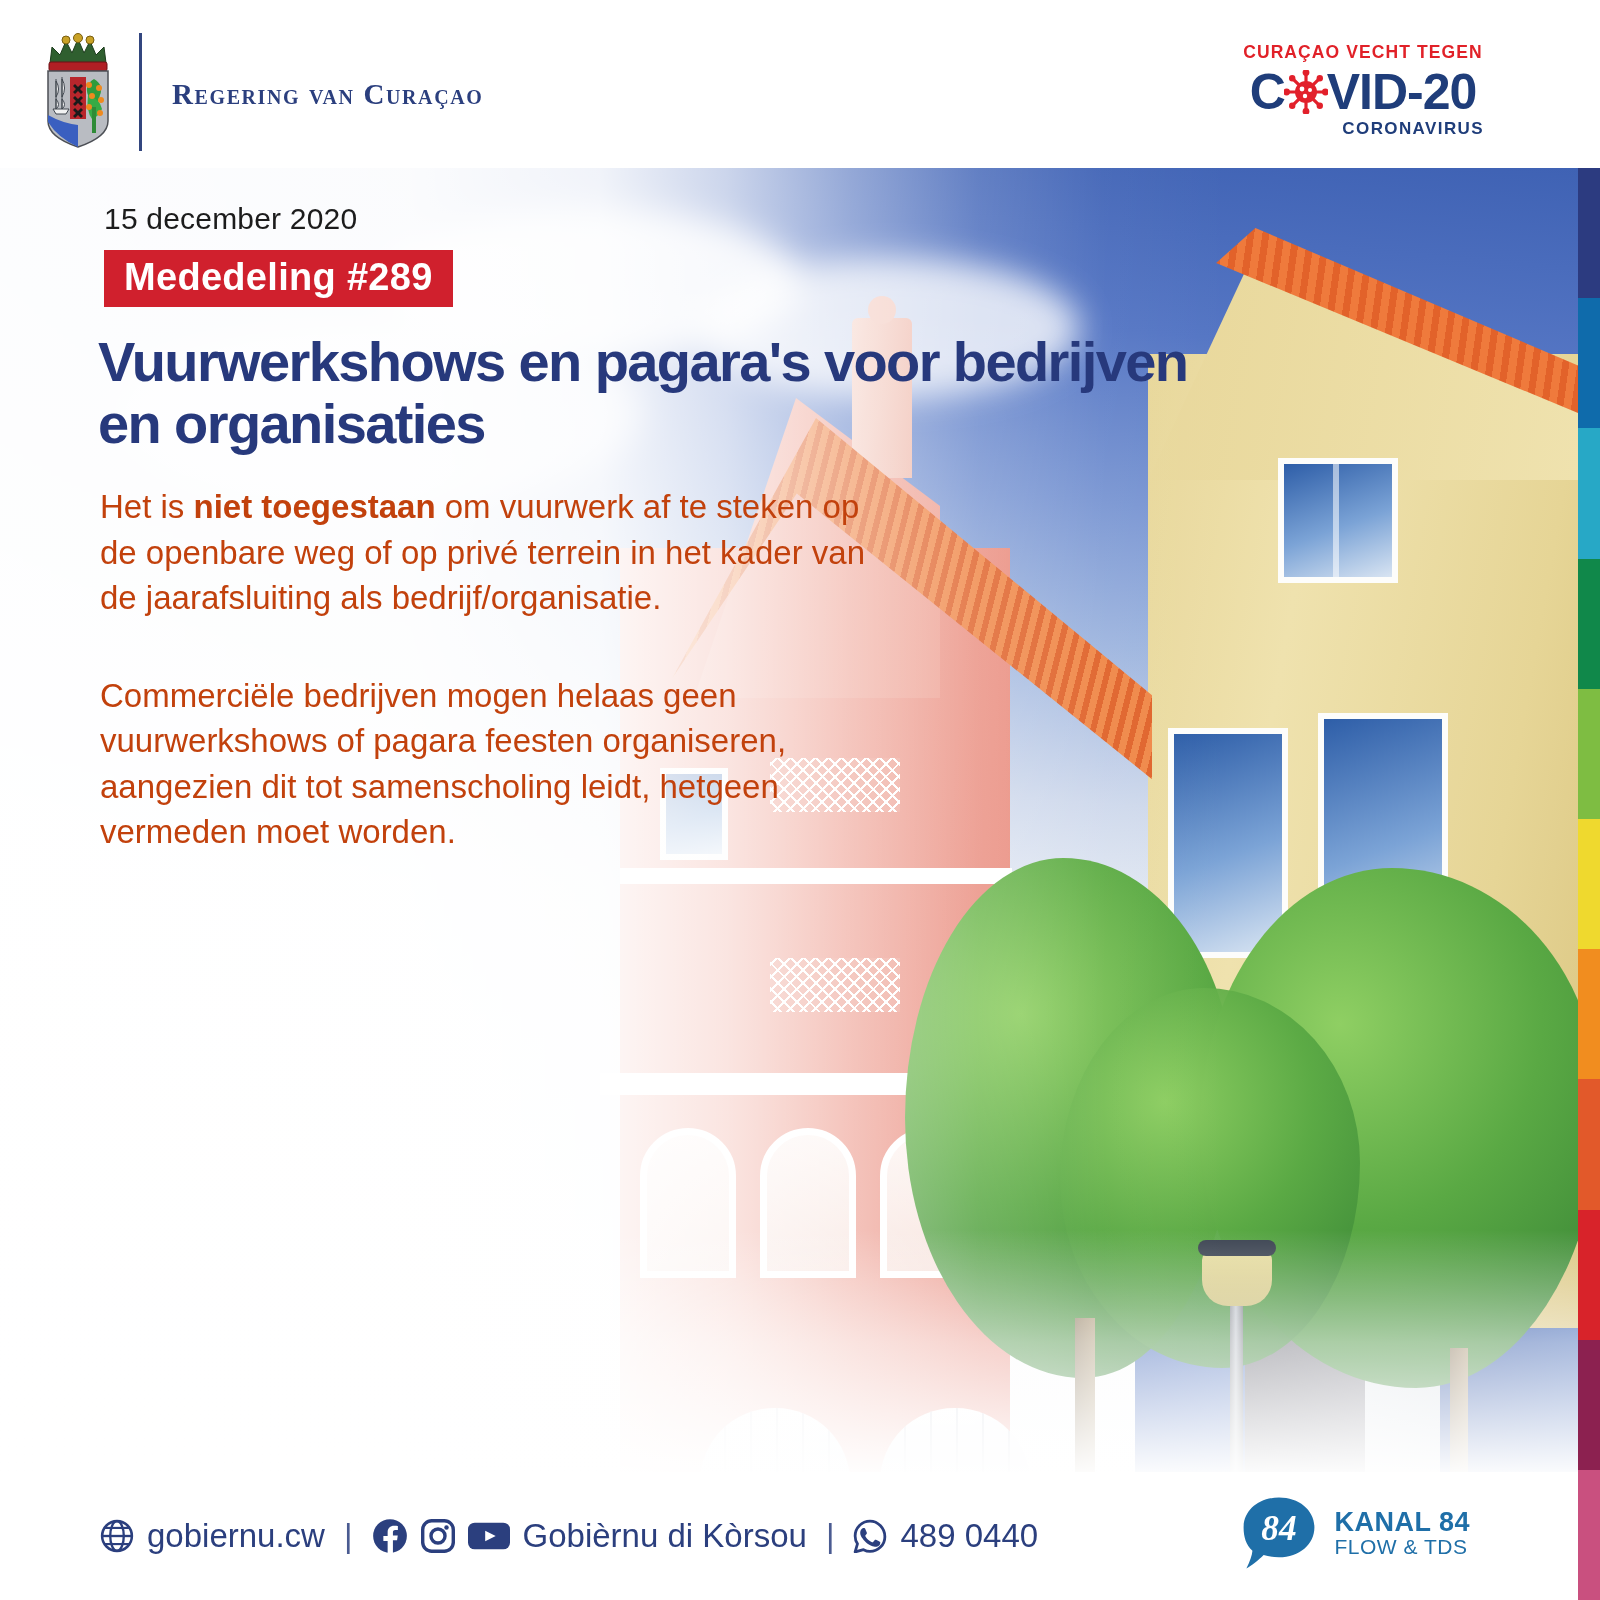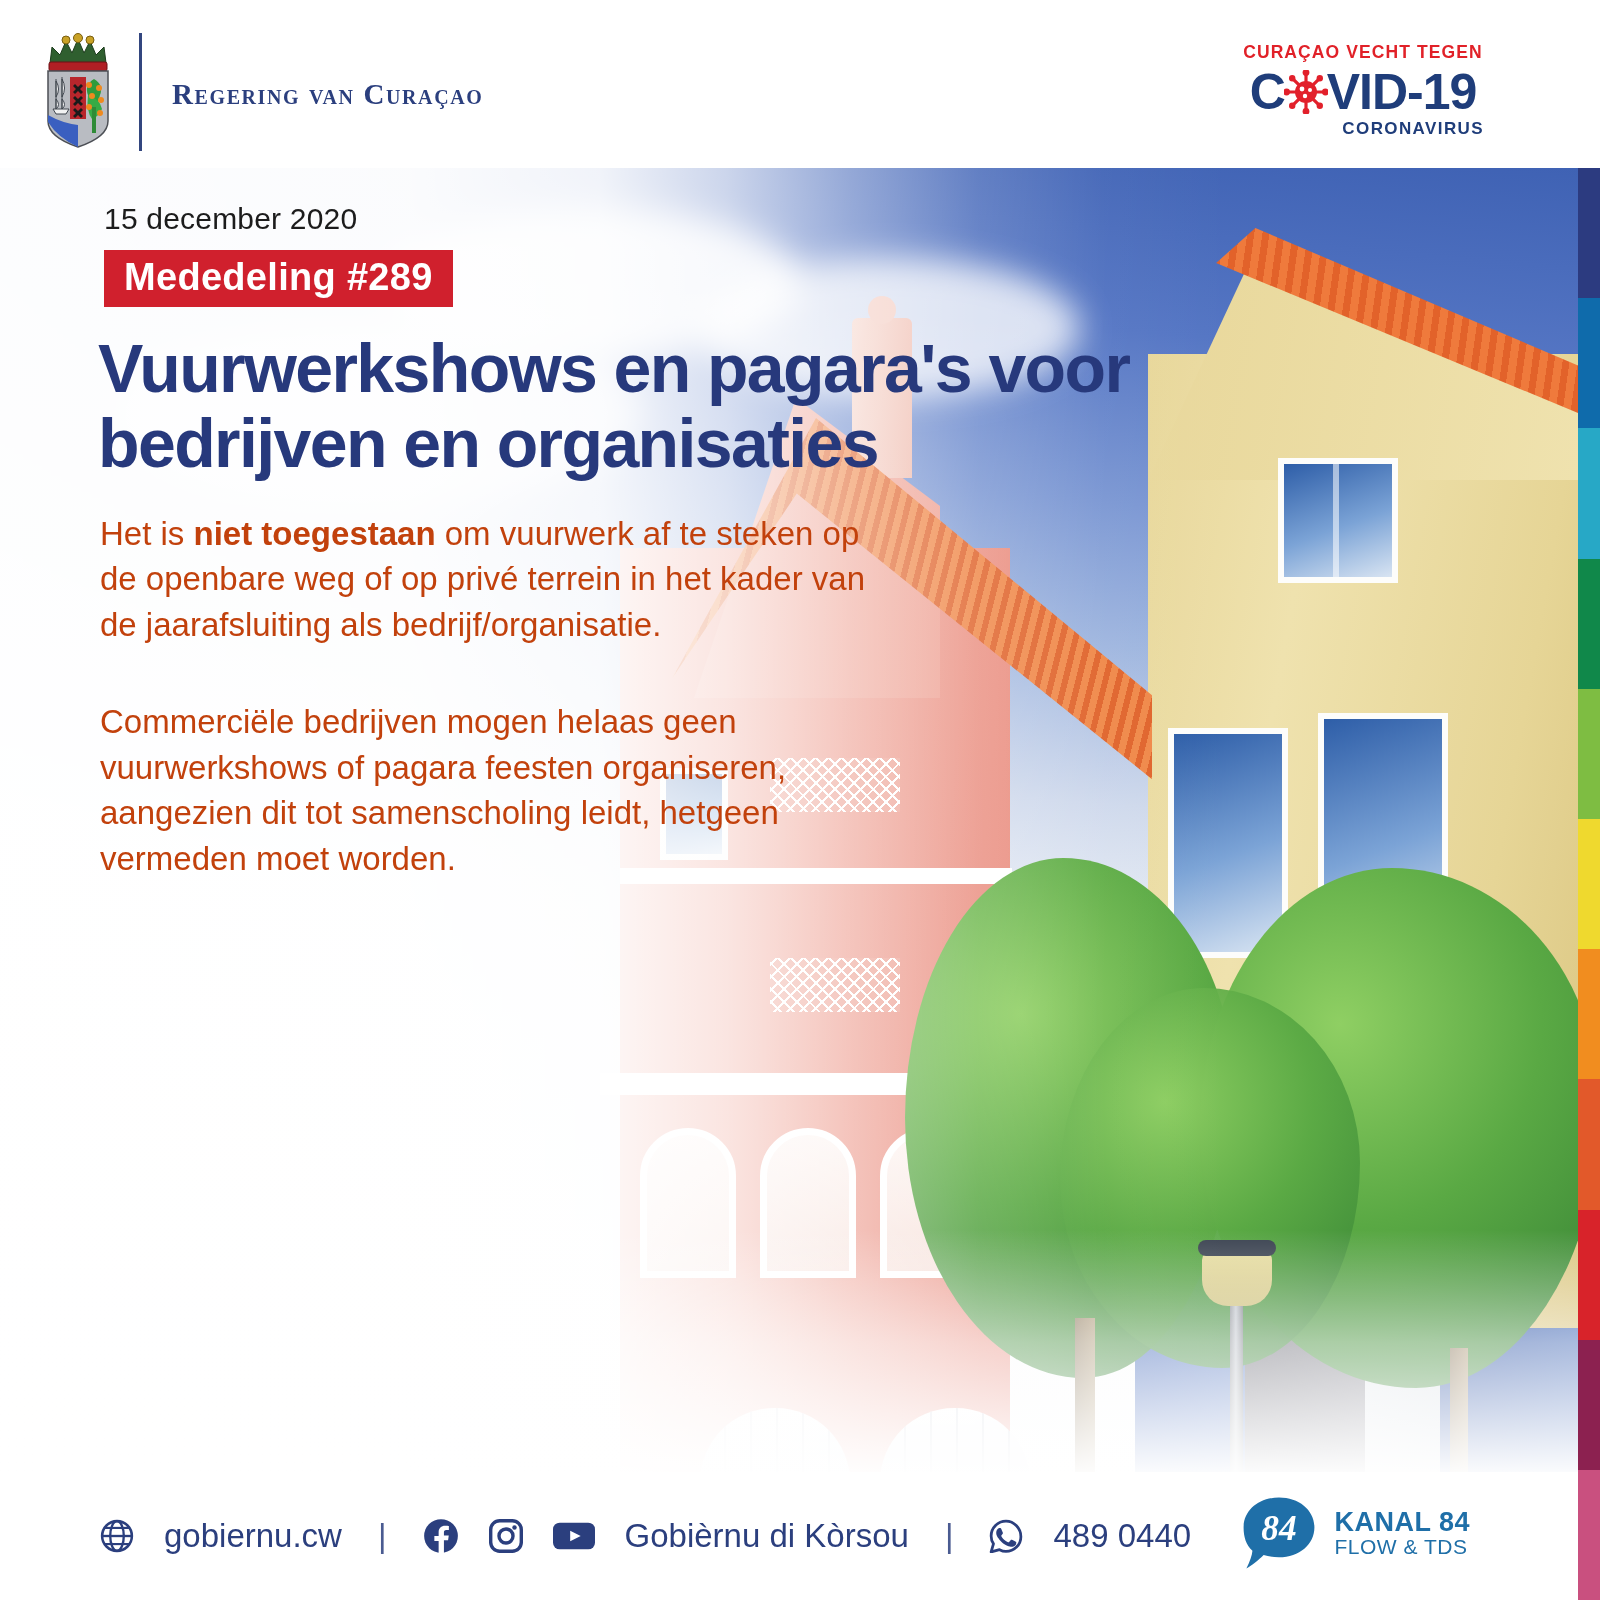--- a/index.html
+++ b/index.html
@@ -143,35 +143,35 @@
   .content{position:absolute;left:0;top:168px;width:1600px;z-index:5;}
   .date{
     margin:34px 0 0 104px;color:#1c1c1c;font-size:30px;font-weight:400;letter-spacing:.2px;
   }
   .badge{
     display:inline-block;margin:14px 0 0 104px;background:#d0202d;color:#fff;
     font-size:38px;font-weight:700;padding:8px 20px 11px 20px;letter-spacing:.3px;line-height:1;
   }
   .headline{
     margin:24px 0 0 98px;color:#27397c;font-weight:700;
-    font-size:68px;line-height:1.10;letter-spacing:-1.6px;max-width:1100px;
+    font-size:56px;line-height:1.10;letter-spacing:-1.6px;max-width:1100px;
   }
   .body-p{
     margin:30px 0 0 100px;color:#c2410c;font-size:33px;line-height:1.38;max-width:800px;font-weight:400;
   }
   .body-p b{font-weight:700;}
   .body-p2{margin-top:52px;}
 
   
   .footer{
     position:absolute;left:0;bottom:0;width:1578px;height:128px;background:#fff;z-index:7;
     display:flex;align-items:center;
   }
   .footer-left{
-    display:flex;align-items:center;gap:30px;margin-left:100px;
+    display:flex;align-items:center;gap:13px;margin-left:100px;
     color:#2b3f7e;font-size:33px;font-weight:500;white-space:nowrap;
   }
   .footer-left .sep{color:#2b3f7e;opacity:.85;margin:0 6px;font-weight:300;}
   .ic{display:inline-flex;align-items:center;justify-content:center;}
   .kanal{position:absolute;right:108px;top:20px;display:flex;align-items:center;gap:14px;}
   .kanal-text{line-height:1.05;}
   .kanal-t1{color:#1f6fa8;font-size:27px;font-weight:700;letter-spacing:.5px;}
   .kanal-t2{color:#1f6fa8;font-size:21px;font-weight:400;letter-spacing:.5px;}
 </style>
 </head>
@@ -334,21 +334,21 @@
               <circle cx="35.8" cy="8.2" r="3.2"></circle>
                 <circle cx="8.2" cy="35.8" r="3.2"></circle>
             </g>
             <g fill="#ffffff">
               <circle cx="18" cy="19" r="2.4"></circle>
                 <circle cx="26" cy="20" r="2"></circle>
                 <circle cx="21" cy="26" r="2.2"></circle>
             </g>
           </svg>
         </span>
-        <span>VID-19</span>
+        <span>VID-20</span>
       </div>
       <div class="covid-sub">CORONAVIRUS</div>
     </div>
   </div>
 
   <div class="content">
     <div class="date">15 december 2020</div>
     <div><span class="badge">Mededeling #289</span></div>
     <h1 class="headline">Vuurwerkshows en pagara's voor bedrijven en organisaties</h1>
 

